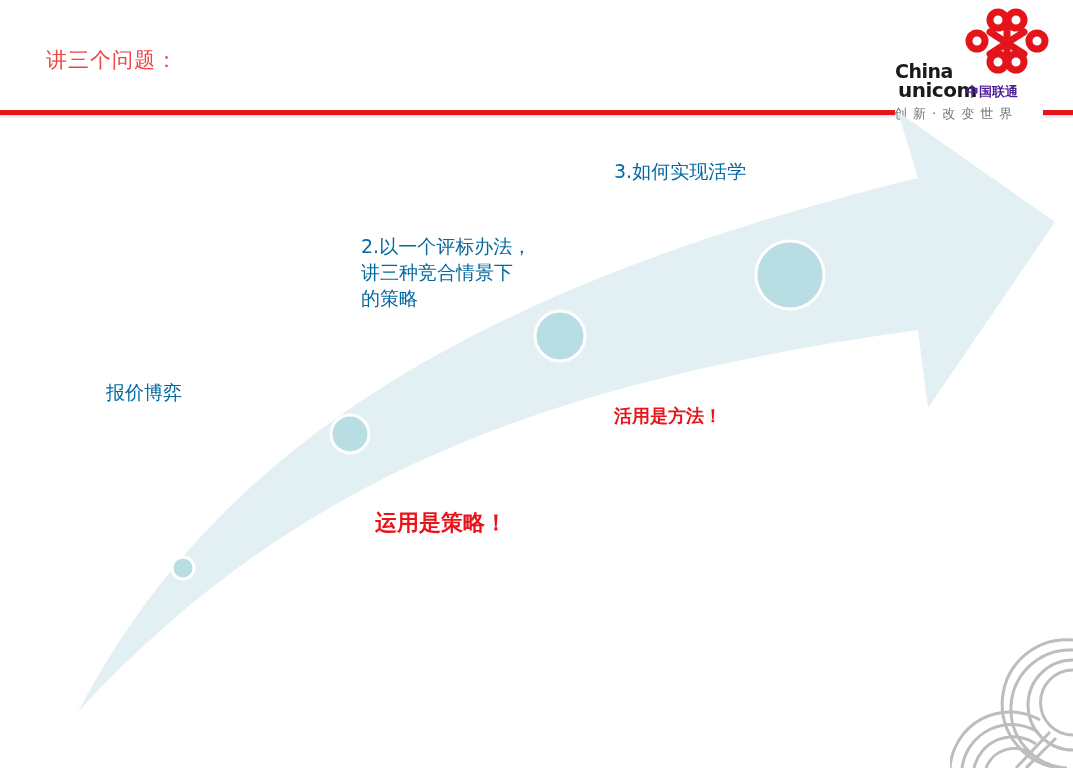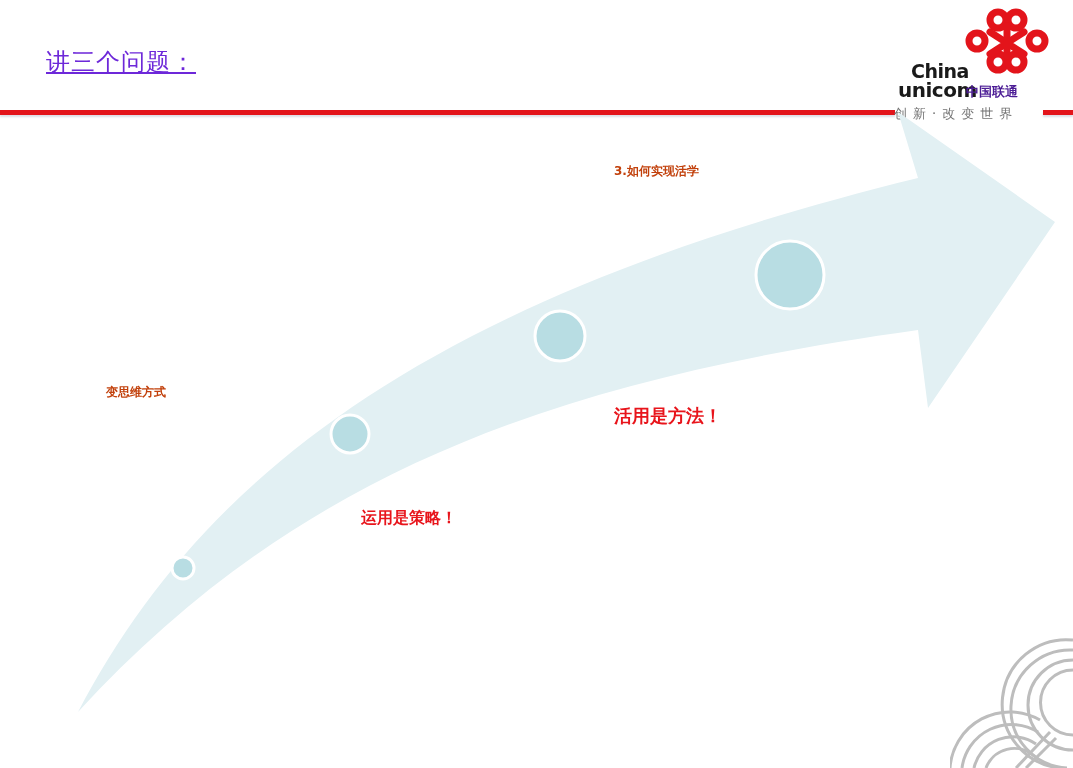--- a/index.html
+++ b/index.html
@@ -4,50 +4,49 @@
   <style>
     html, body { margin: 0; padding: 0; }
     body {
       width: 1073px; height: 768px; overflow: hidden;
       background: #ffffff; position: relative;
       font-family: "DejaVu Serif", "Liberation Serif", serif;
     }
     .slide { position: absolute; left: 0; top: 0; width: 1073px; height: 768px; }
     .title {
       position: absolute; left: 46px; top: 46px;
-      font-size: 24px; color: #6d28d9; letter-spacing: 1px;
+      font-size: 21px; color: #ef4444; letter-spacing: 1px;
       font-family: "DejaVu Serif", "Liberation Serif", serif;
-      text-decoration: underline;
     }
     .red-rule-left {
       position: absolute; left: 0; top: 110px; width: 895px; height: 5px;
       background: #e3141b; box-shadow: 0 2px 2px rgba(120,120,150,0.25);
     }
     .red-rule-right {
       position: absolute; left: 1043px; top: 110px; width: 30px; height: 5px;
       background: #e3141b; box-shadow: 0 2px 2px rgba(120,120,150,0.25);
     }
     .logo { position: absolute; left: 890px; top: 6px; width: 160px; height: 120px; }
     .logo-en1, .logo-en2 {
       position: absolute; font-family: "DejaVu Sans", "Liberation Sans", sans-serif;
       font-weight: bold; color: #1a1a1a; line-height: 1;
     }
-    .logo-en1 { left: 5px; top: 56px; font-size: 19px; letter-spacing: -0.5px; margin-left: 16px; }
+    .logo-en1 { left: 5px; top: 56px; font-size: 19px; letter-spacing: -0.5px; }
     .logo-en2 { left: 8px; top: 74px; font-size: 20px; letter-spacing: -0.5px; }
     .logo-cn {
       position: absolute; left: 76px; top: 77px; font-size: 13px; font-weight: bold; color: #4c1d95;
       font-family: "DejaVu Sans", "Liberation Sans", sans-serif;
     }
     .logo-slogan {
       position: absolute; left: 4px; top: 99px; font-size: 13px; color: #737373; letter-spacing: 6px;
       white-space: nowrap;
     }
     .diagram-svg { position: absolute; left: 0; top: 0; }
     .step {
-      position: absolute; font-weight: bold; color: #c2410c; font-size: 12px; line-height: 26px;
+      position: absolute; font-weight: normal; color: #0369a1; font-size: 19px; line-height: 26px;
       font-family: "DejaVu Sans", "Liberation Sans", sans-serif;
     }
     .tag {
       position: absolute; font-weight: bold; color: #e8141b; font-size: 19px;
       font-family: Liberation Mono, monospace; white-space: nowrap;
     }
     .corner-deco { position: absolute; left: 950px; top: 620px; }
   </style>
 </head>
 <body>
@@ -86,27 +85,32 @@
          L 928 408
          L 918 330
          C 560 380, 300 470, 78 712 Z" fill="#e2f0f3"></path>
     <circle cx="183" cy="568" r="11" fill="#b8dde3" stroke="#ffffff" stroke-width="3"></circle>
     <circle cx="350" cy="434" r="19" fill="#b8dde3" stroke="#ffffff" stroke-width="3"></circle>
     <circle cx="560" cy="336" r="25" fill="#b8dde3" stroke="#ffffff" stroke-width="3"></circle>
     <circle cx="790" cy="275" r="34" fill="#b8dde3" stroke="#ffffff" stroke-width="3"></circle>
   </svg>
 
   <div class="step" style="left:106px; top:379px;">
-    <div>变思维方式</div>
+    <div>报价博弈</div>
+  </div>
+  <div class="step" style="left:361px; top:233px;">
+    <div>2.以一个评标办法，</div>
+    <div>讲三种竞合情景下</div>
+    <div>的策略</div>
   </div>
   <div class="step" style="left:614px; top:158px;">
     <div>3.如何实现活学</div>
   </div>
 
-  <div class="tag" style="left:361px; top:508px; font-size:16px;">运用是策略！</div>
+  <div class="tag" style="left:375px; top:508px; font-size:22px;">运用是策略！</div>
   <div class="tag" style="left:614px; top:404px; font-size:18px;">活用是方法！</div>
 
   <svg class="corner-deco" width="123" height="148">
     <g fill="none" stroke="#bdbdbd" stroke-width="3">
       <path d="M123 20 A 60 60 0 0 0 110 148"></path>
       <path d="M123 30 A 50 50 0 0 0 117 148"></path>
       <path d="M123 40 A 40 40 0 0 0 123 130"></path>
       <path d="M123 50 A 30 30 0 0 0 123 115"></path>
       <path d="M0 148 A 60 60 0 0 1 90 100"></path>
       <path d="M12 148 A 50 50 0 0 1 88 112"></path>

